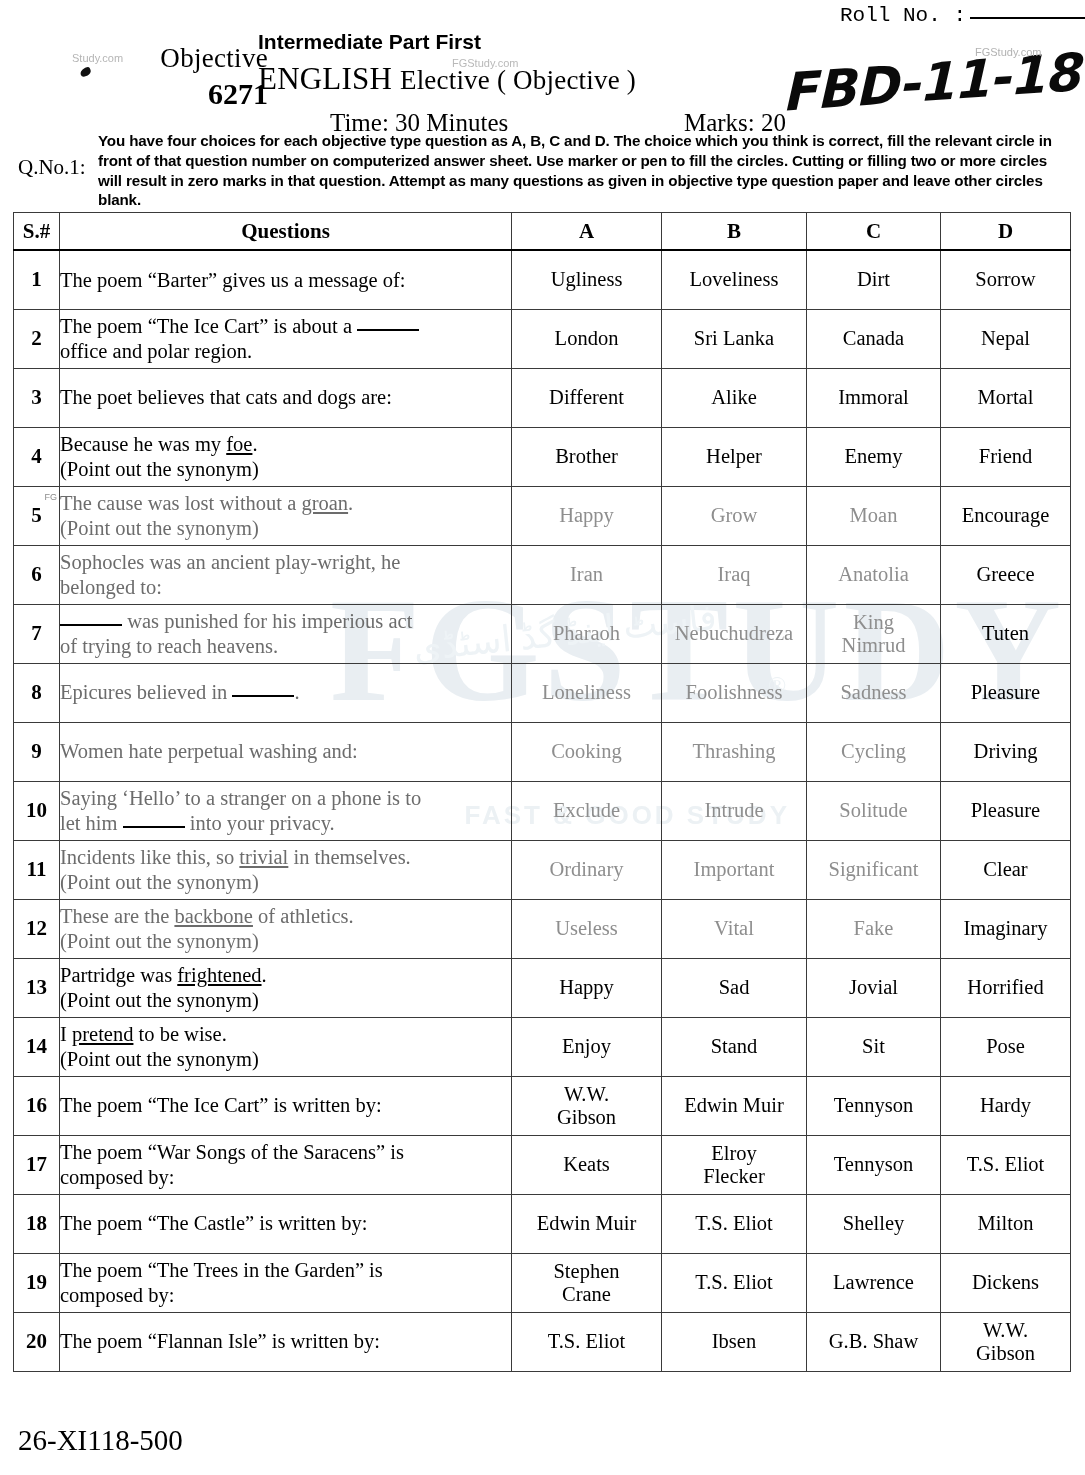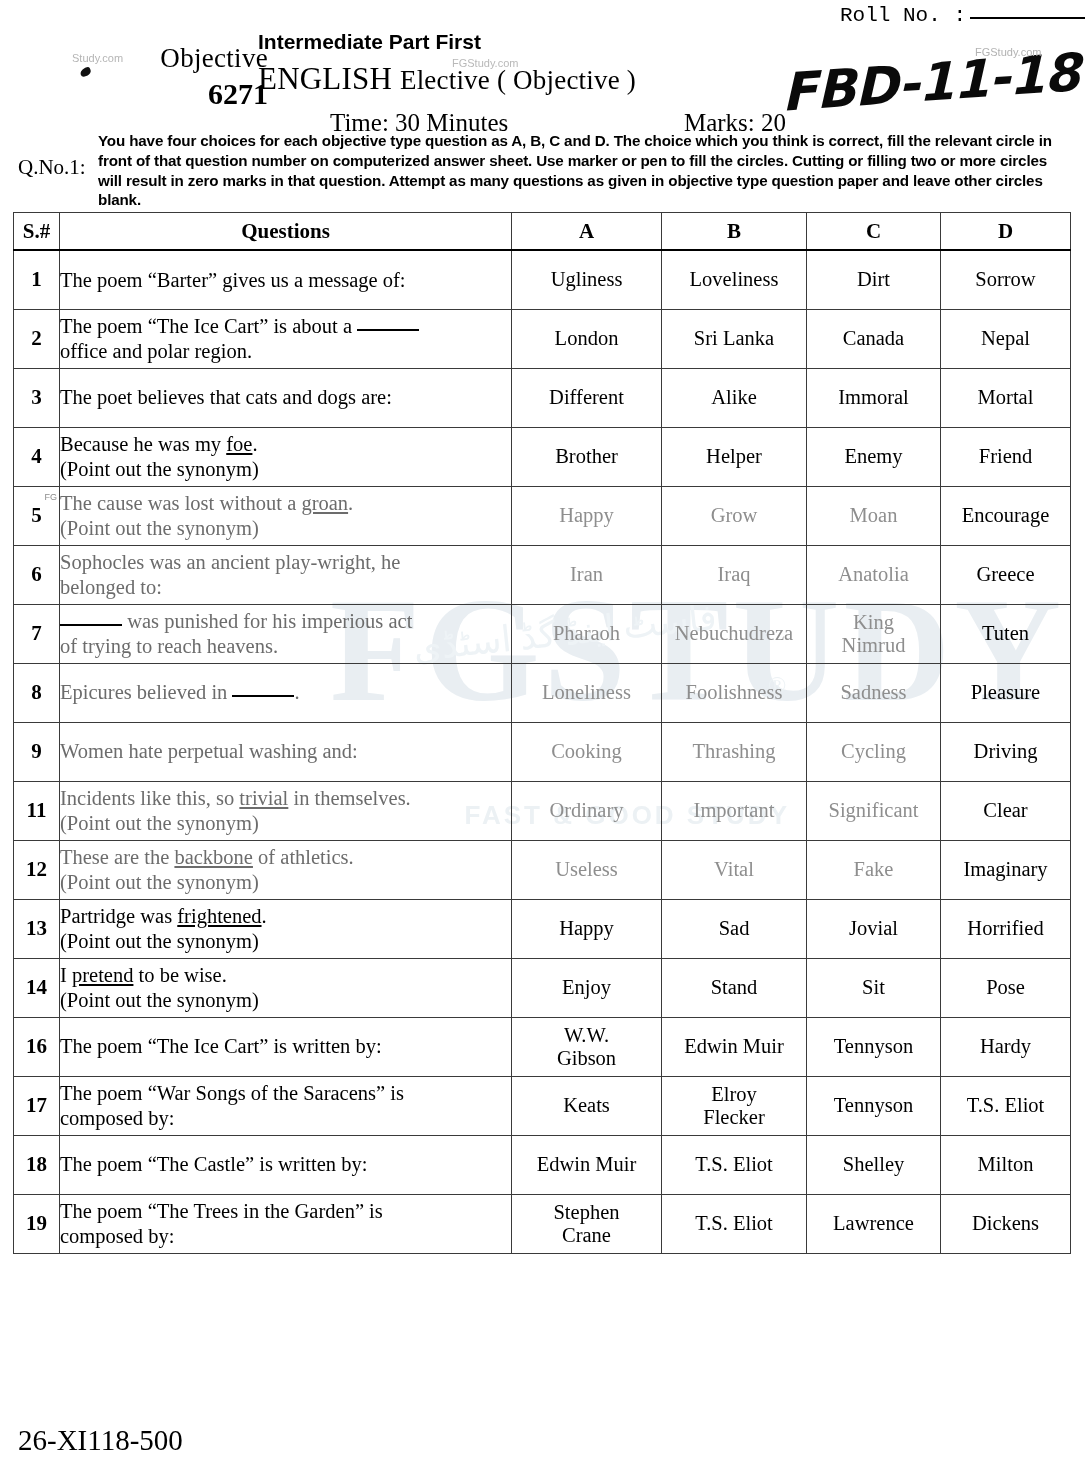--- a/index.html
+++ b/index.html
@@ -419,20 +419,31 @@
             <td class="sn">9</td>
             <td class="qtext faded-lite">
               <div>Women hate perpetual washing and:</div>
             </td>
             <td class="opt faded">Cooking</td>
             <td class="opt faded">Thrashing</td>
             <td class="opt faded">Cycling</td>
             <td class="opt">Driving</td>
           </tr>
           <tr class="body-row">
+            <td class="sn">10</td>
+            <td class="qtext faded-lite">
+              <div>Saying ‘Hello’ to a stranger on a phone is to</div>
+              <div>let him <span class="blank"></span> into your privacy.</div>
+            </td>
+            <td class="opt faded">Exclude</td>
+            <td class="opt faded">Intrude</td>
+            <td class="opt faded">Solitude</td>
+            <td class="opt">Pleasure</td>
+          </tr>
+          <tr class="body-row">
             <td class="sn">11</td>
             <td class="qtext faded-lite">
               <div>Incidents like this, so <span class="u">trivial</span> in themselves.</div>
               <div>(Point out the synonym)</div>
             </td>
             <td class="opt faded">Ordinary</td>
             <td class="opt faded">Important</td>
             <td class="opt faded">Significant</td>
             <td class="opt">Clear</td>
           </tr>
@@ -513,18 +524,31 @@
               <div>composed by:</div>
             </td>
             <td class="opt">
               <div>Stephen</div>
               <div>Crane</div>
             </td>
             <td class="opt">T.S. Eliot</td>
             <td class="opt">Lawrence</td>
             <td class="opt">Dickens</td>
           </tr>
+          <tr class="body-row">
+            <td class="sn">20</td>
+            <td class="qtext">
+              <div>The poem “Flannan Isle” is written by:</div>
+            </td>
+            <td class="opt">T.S. Eliot</td>
+            <td class="opt">Ibsen</td>
+            <td class="opt">G.B. Shaw</td>
+            <td class="opt">
+              <div>W.W.</div>
+              <div>Gibson</div>
+            </td>
+          </tr>
         </tbody>
     </table>
   </div>
 
   <div class="footer">26-XI118-500</div>
 </div>
 
 </body></html>

